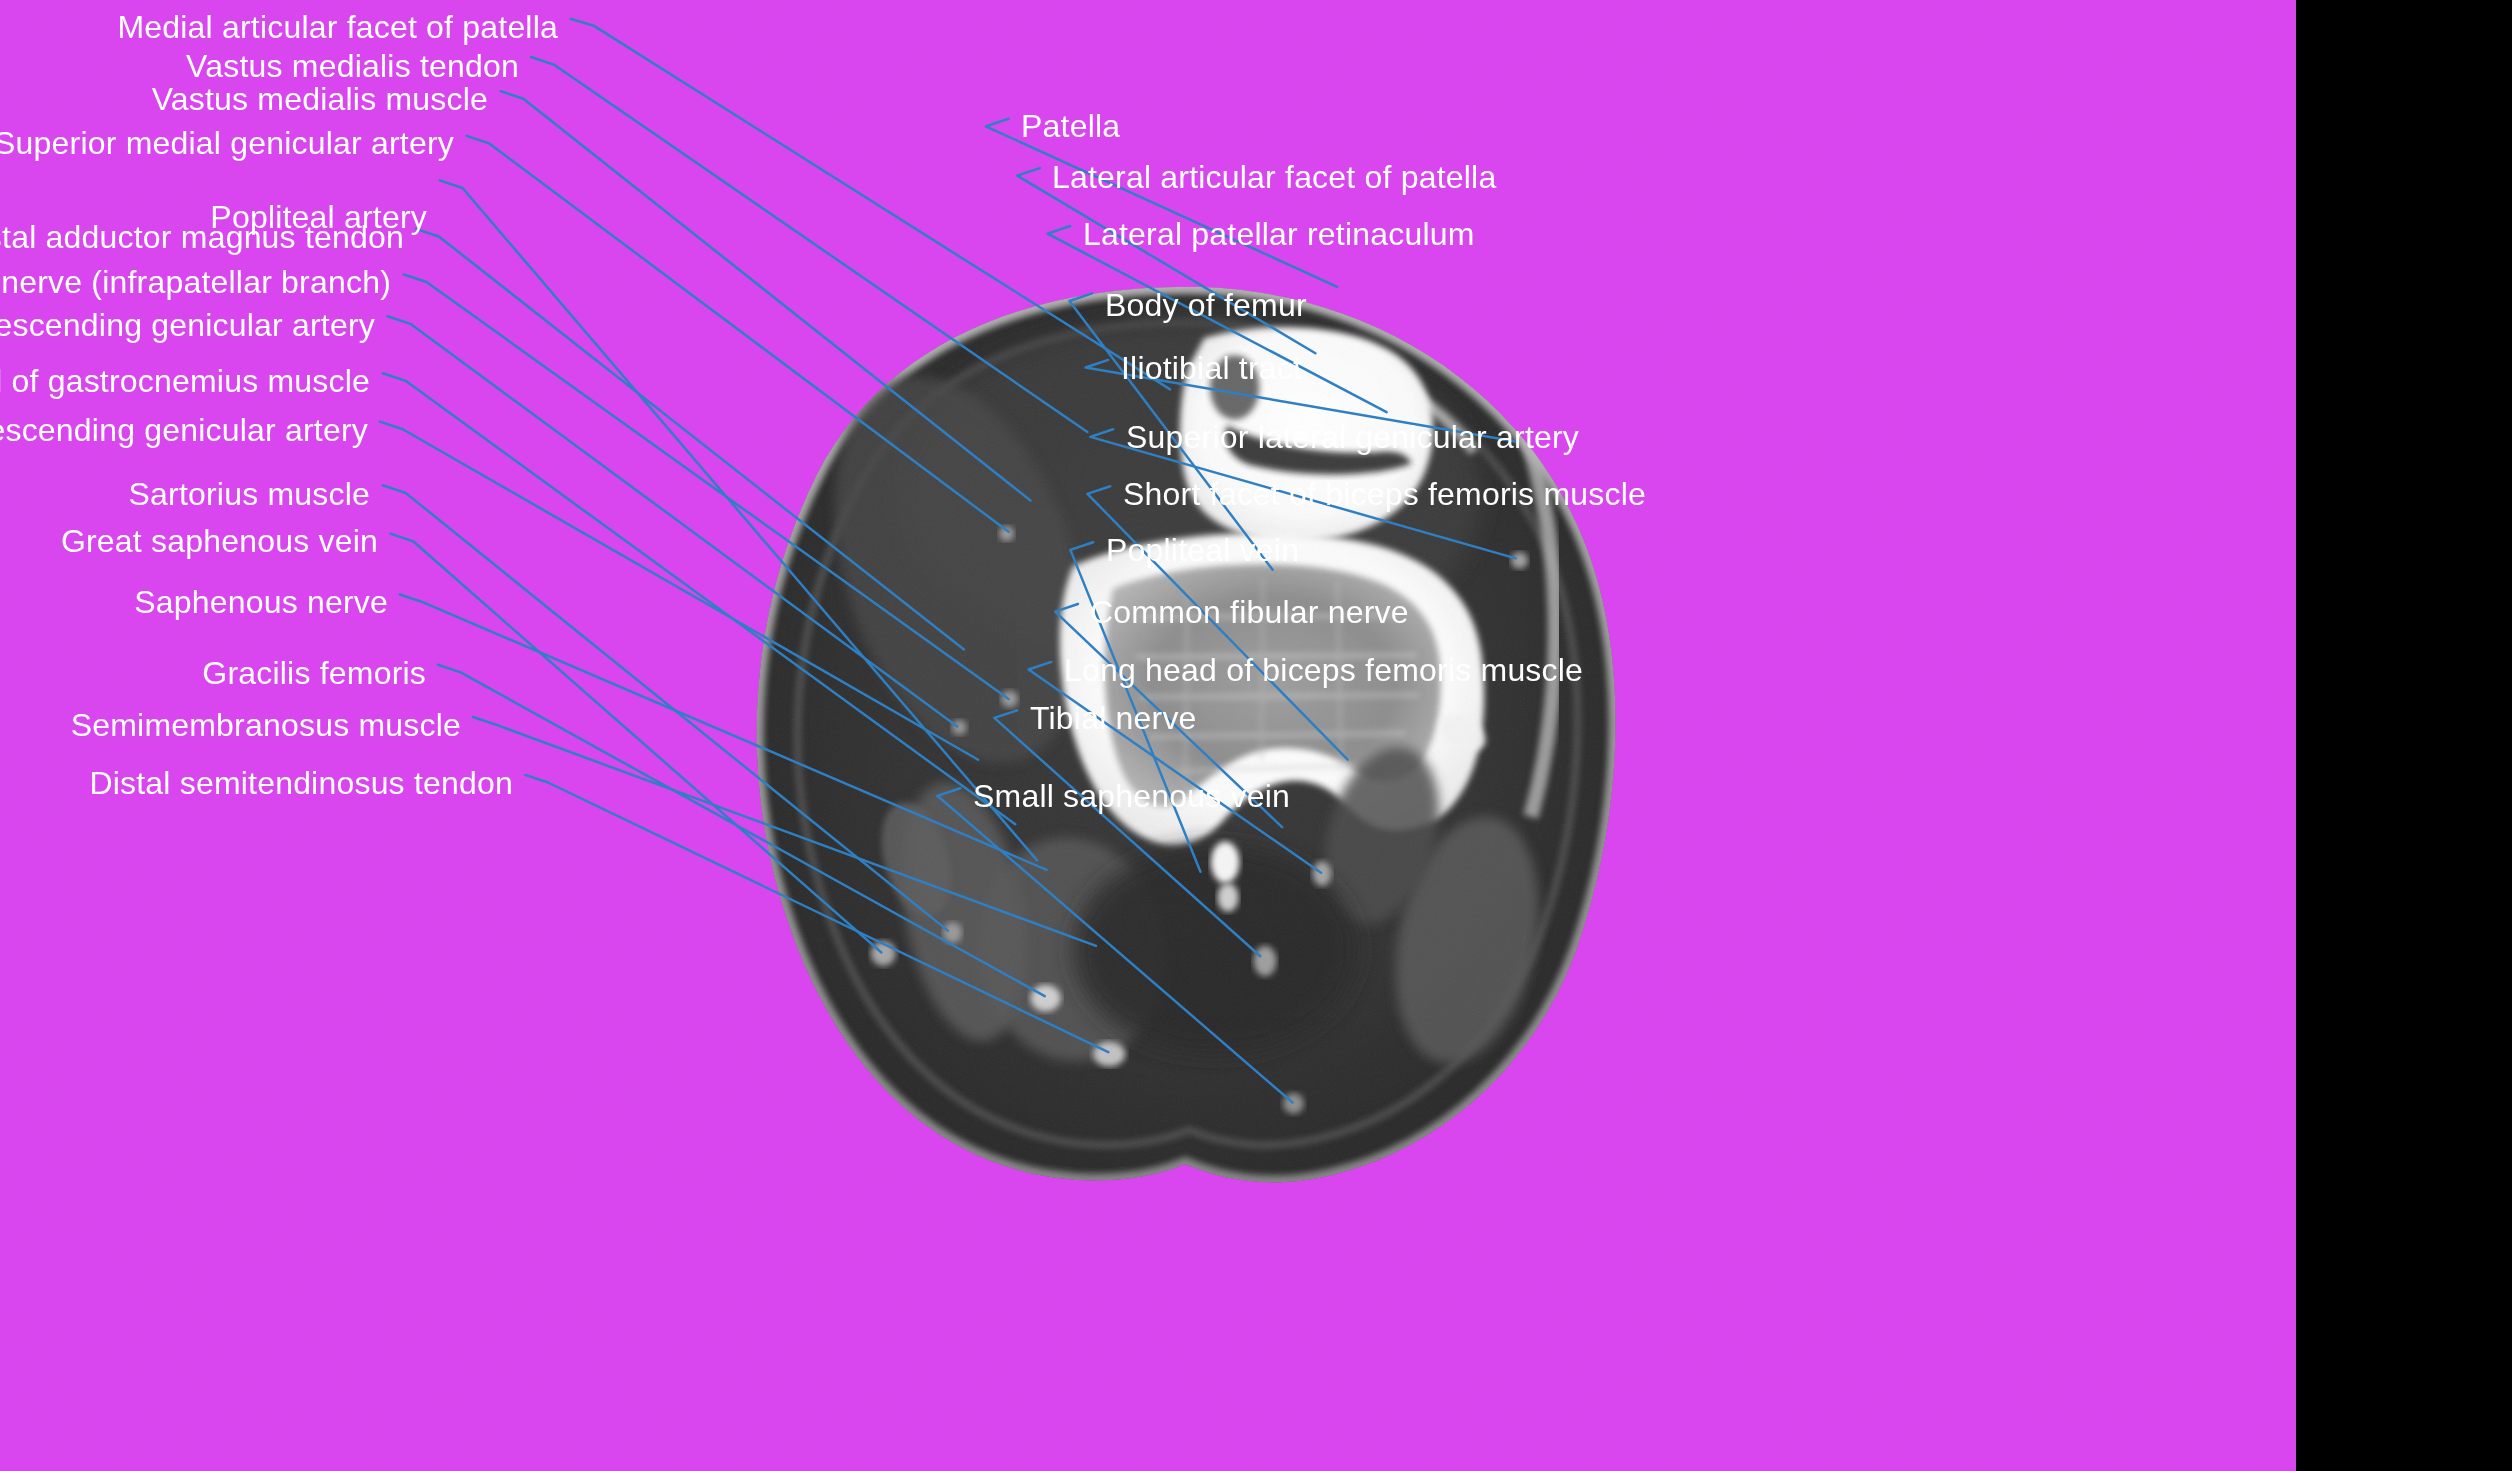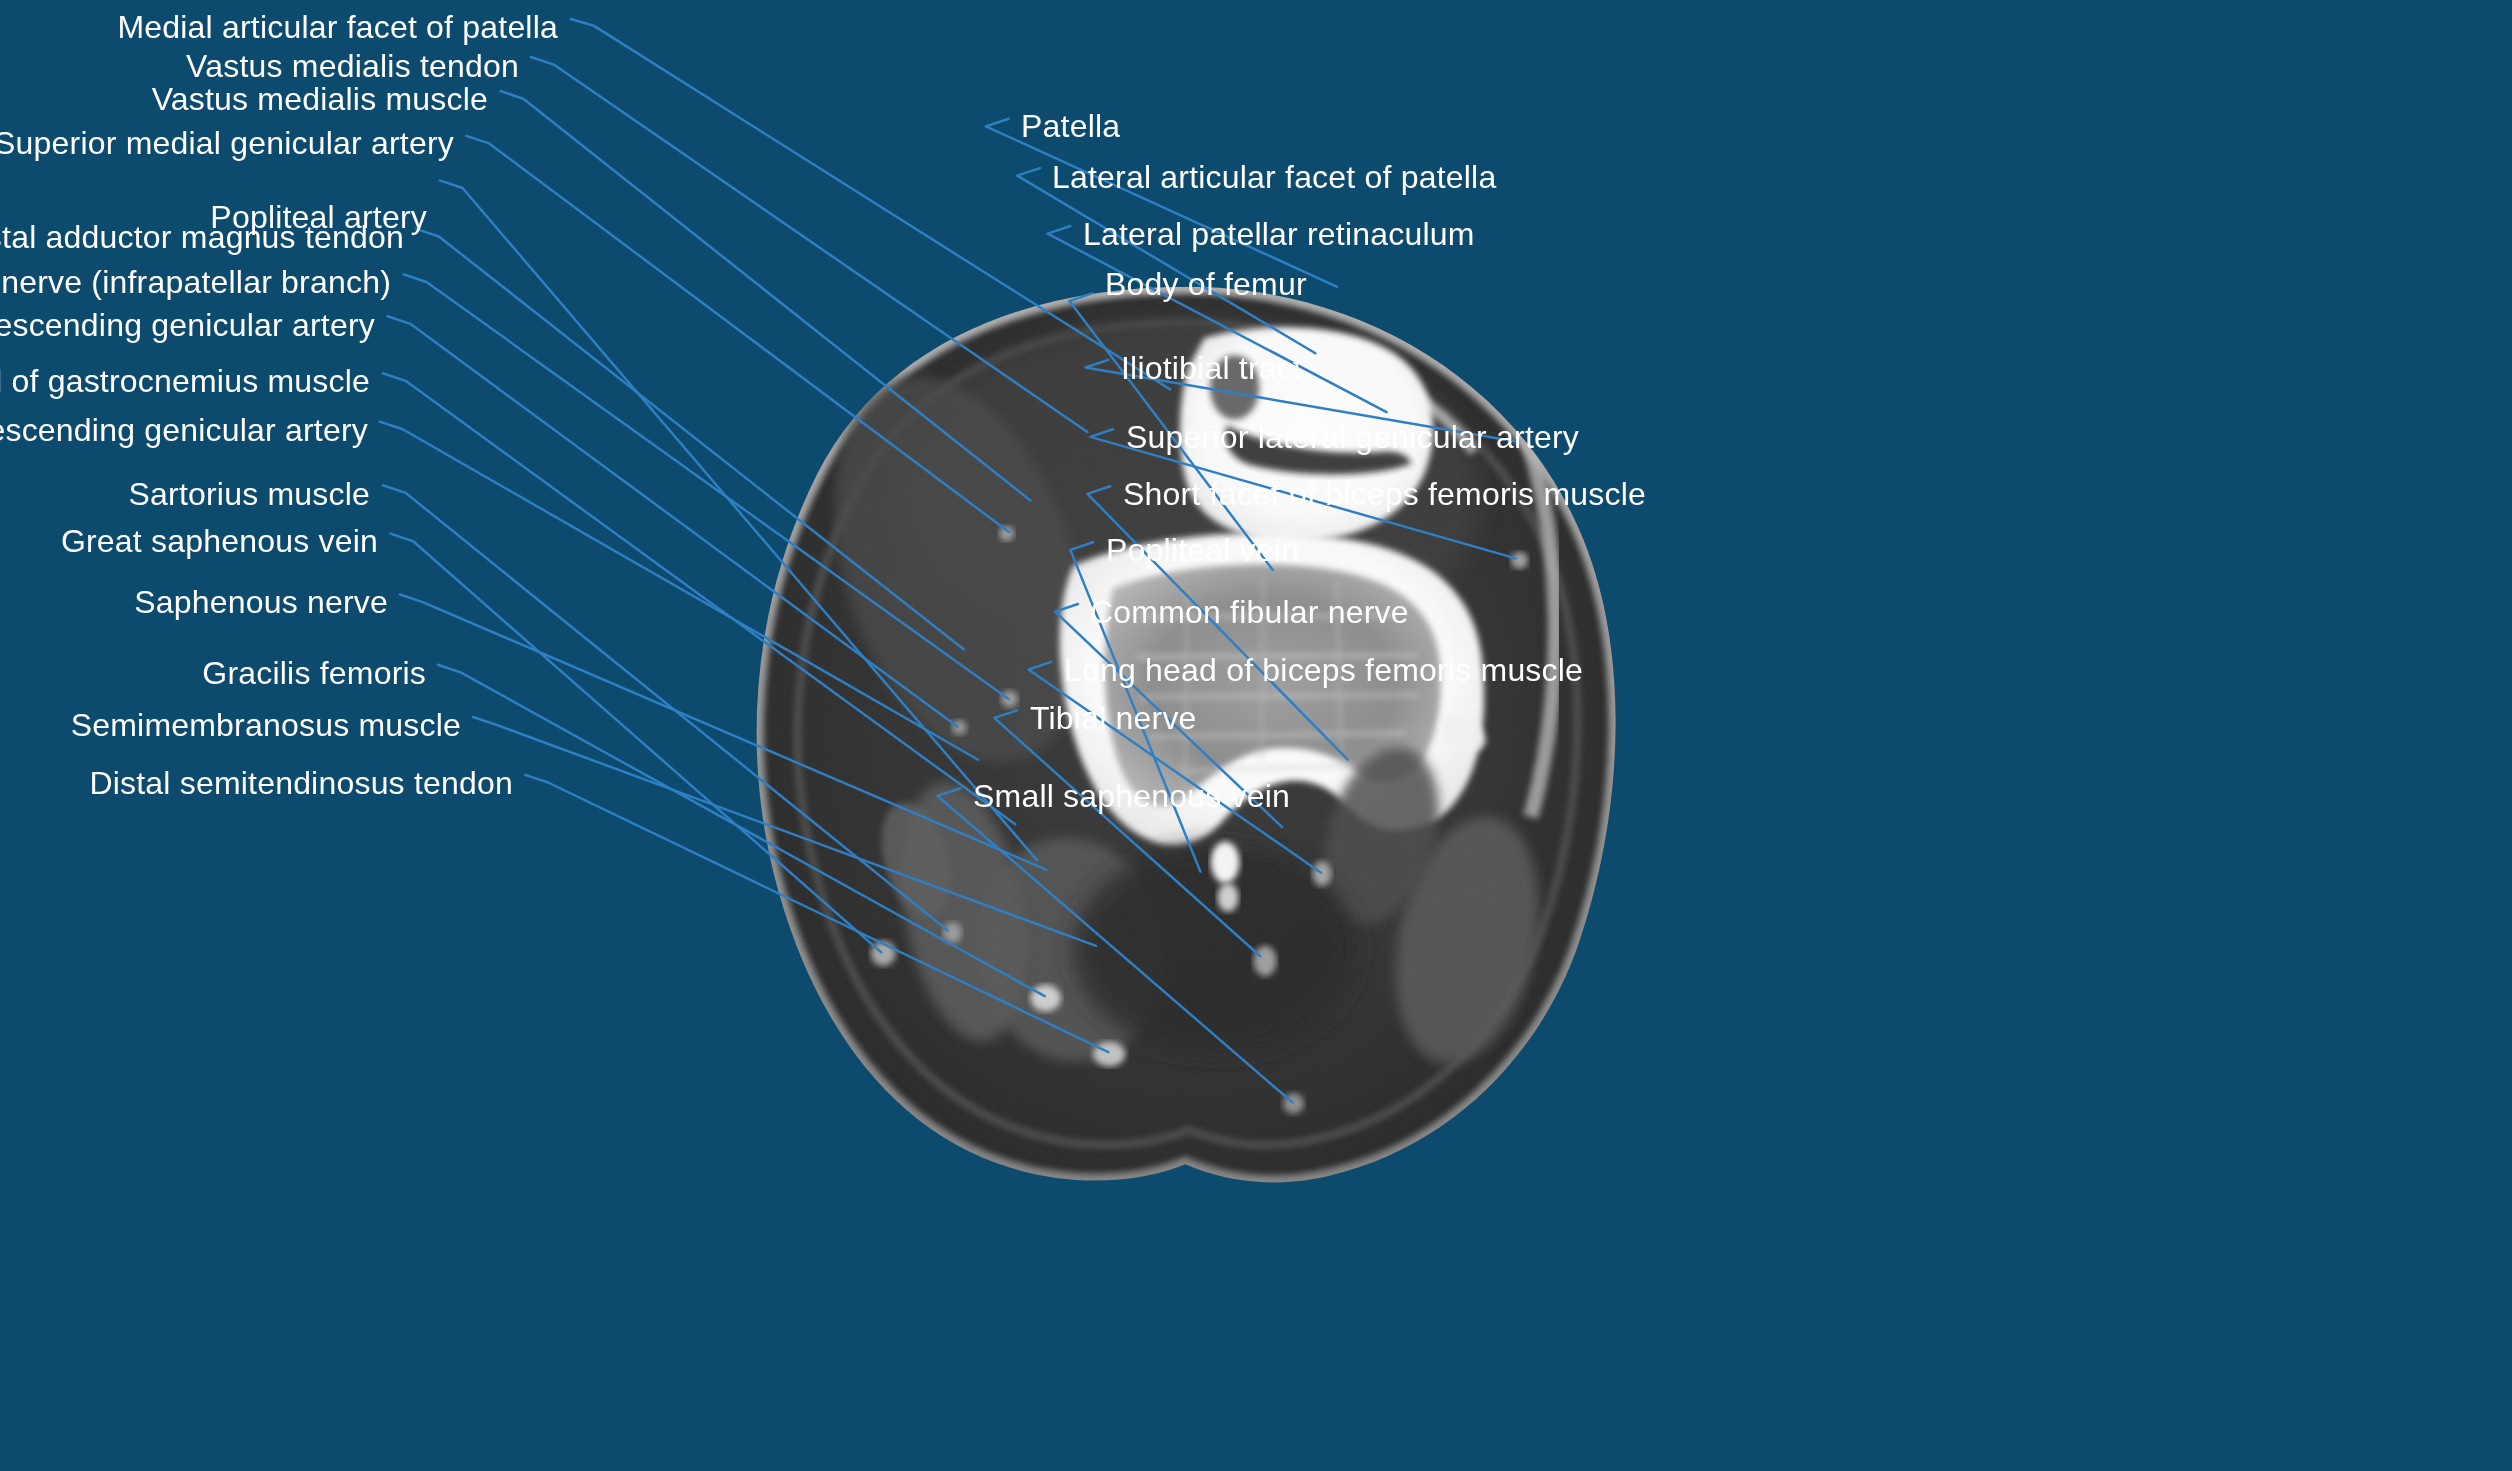--- a/index.html
+++ b/index.html
@@ -1,19 +1,19 @@
 <!DOCTYPE html>
 <html style="font-size:15px"><head>
 <meta charset="utf-8">
 <style>
   html,body{margin:0;padding:0;background:#000;}
   #stage{
     position:relative;
-    width:2512px;height:1471px;
-    background:#0c4a6e;
+    width:2296px;height:1471px;
+    background:#d946ef;
     overflow:hidden;
     font-family:"Liberation Sans", sans-serif;
   }
   #ct-layer{position:absolute;left:0;top:0;width:2512px;height:1471px;}
   #leader-layer{position:absolute;left:0;top:0;width:2512px;height:1471px;pointer-events:none;}
   .lbl{
     position:absolute;
     color:#ffffff;
     font-size:32px;
     line-height:1;
@@ -250,21 +250,21 @@
       <div class="lbl left" style="left: 378px; top: 541px;">Great saphenous vein</div>
       <div class="lbl left" style="left: 388px; top: 602px;">Saphenous nerve</div>
       <div class="lbl left" style="left: 426px; top: 673px;">Gracilis femoris</div>
       <div class="lbl left" style="left: 461px; top: 725px;">Semimembranosus muscle</div>
       <div class="lbl left" style="left: 513px; top: 783px;">Distal semitendinosus tendon</div>
     </div>
   <div id="labels-right">
       <div class="lbl right" style="left: 1021px; top: 126px;">Patella</div>
       <div class="lbl right" style="left: 1052px; top: 177px;">Lateral articular facet of patella</div>
       <div class="lbl right" style="left: 1083px; top: 234px;">Lateral patellar retinaculum</div>
-      <div class="lbl right" style="left: 1105px; top: 284px;">Body of femur</div>
+      <div class="lbl right" style="left: 1105px; top: 305px;">Body of femur</div>
       <div class="lbl right" style="left: 1121px; top: 368px;">Iliotibial tract</div>
       <div class="lbl right" style="left: 1126px; top: 437px;">Superior lateral genicular artery</div>
       <div class="lbl right" style="left: 1123px; top: 494px;">Short facet of biceps femoris muscle</div>
       <div class="lbl right" style="left: 1106px; top: 550px; text-align: right;">Popliteal vein</div>
       <div class="lbl right" style="left: 1090px; top: 612px;">Common fibular nerve</div>
       <div class="lbl right" style="left: 1064px; top: 670px;">Long head of biceps femoris muscle</div>
       <div class="lbl right" style="left: 1030px; top: 718px;">Tibial nerve</div>
       <div class="lbl right" style="left: 973px; top: 796px;">Small saphenous vein</div>
     </div>
 

